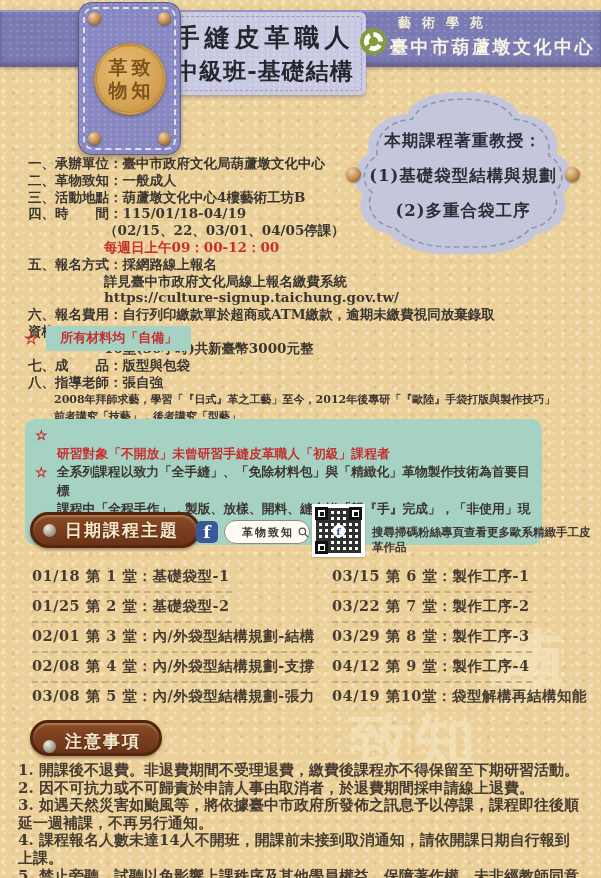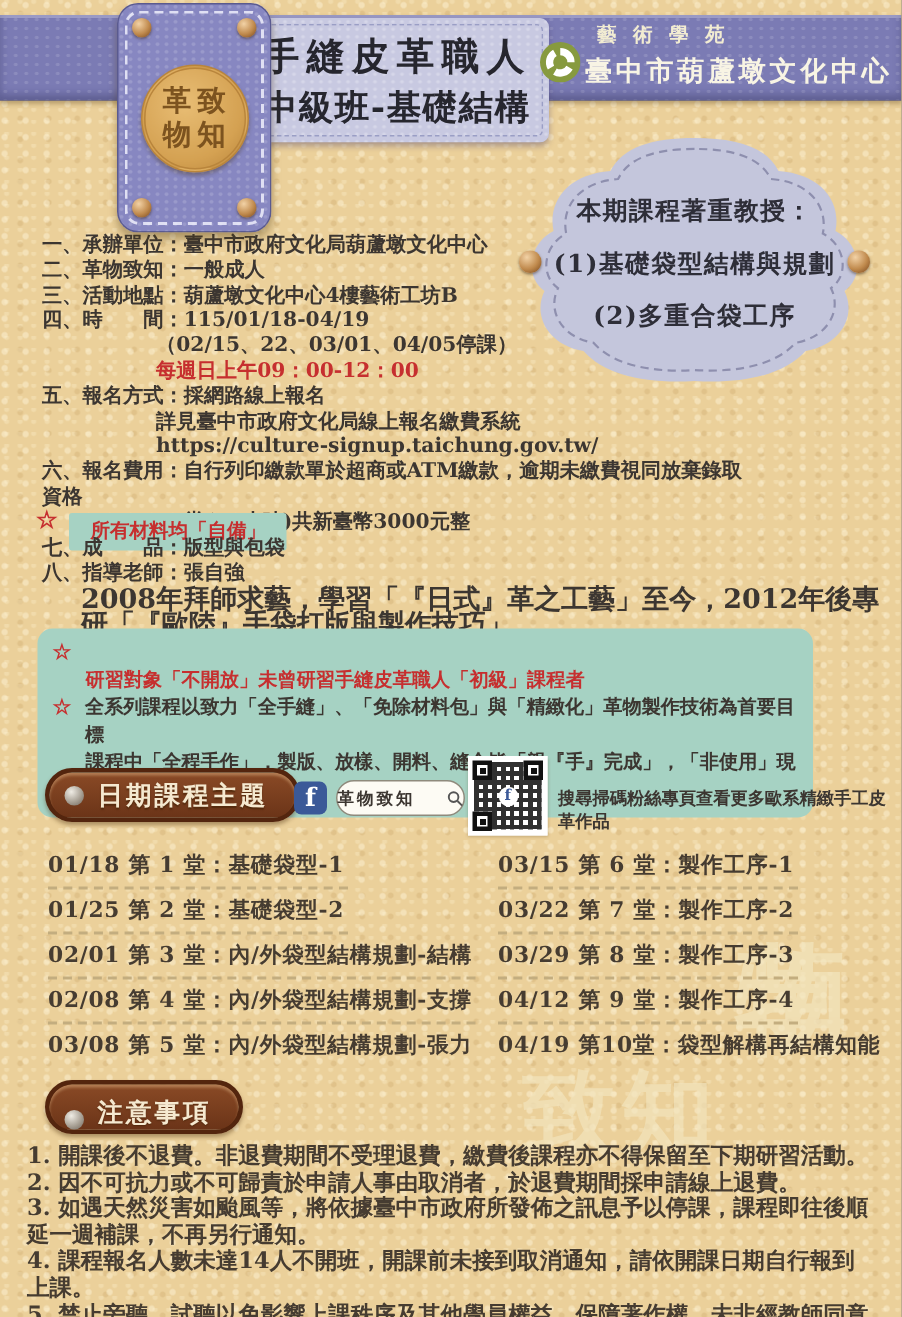--- a/index.html
+++ b/index.html
@@ -74,23 +74,23 @@
   }
   .badge .btext div{ font-size:16.5px; font-weight:bold; color:#2e2e38; letter-spacing:1px; }
   .badge .rv-l{ left:16px; top:81px; width:15px; height:15px; }
   .badge .rv-r{ right:16px; top:81px; width:15px; height:15px; }
   
   .info{ position:absolute; left:28px; top:155px; width:470px; font-size:13.5px; line-height:16.8px; font-weight:600; }
   .info .ind{ padding-left:76px; }
   .red{ color:#c62f2f; }
   .materials{ position:absolute; left:24px; top:326px; display:flex; align-items:center; }
   .star{ color:#c62f2f; font-size:16px; font-weight:bold; margin-right:8px; }
-  .teal-pill{ background:#a6d2c3; padding:3px 14px 4px; font-size:13px; font-weight:bold; border-radius:2px;margin-top:16px; }
+  .teal-pill{ background:#a6d2c3; padding:3px 14px 4px; font-size:13px; font-weight:bold; border-radius:2px; }
   .info2{ position:absolute; left:28px; top:357px; width:560px; font-size:13.5px; line-height:17px; font-weight:600; }
-  .info2 .bio{ padding-left:26px; font-size:18px; }
+  .info2 .bio{ padding-left:26px; font-size:11px; }
   
   .notice-box{
     position:absolute; left:25px; top:419px; width:517px; padding:7px 10px 8px; border-radius:10px;
     background:#a6d2c3; font-size:12.8px; line-height:18.5px; font-weight:600;
   }
   .nrow{ display:flex; }
   .nrow .star{ font-size:14px; margin-right:6px; width:16px; }
   .nsub{ padding-left:22px; }
   
   .fob{
@@ -106,21 +106,21 @@
   .fob .fob-label{ color:#f5e9d0; font-size:17px; font-weight:bold; letter-spacing:2px; text-shadow:0 1px 1px rgba(60,30,0,.6); }
   .fob-schedule{ left:30px; top:512px; }
   .fob-notes{ left:30px; top:720px;align-items:flex-end; }
   
   .fb-icon{
     position:absolute; left:196px; top:521px; width:22px; height:22px; border-radius:5px;
     background:#3b5998; color:#fff; font-size:17px; font-weight:bold; text-align:center; line-height:22px;
   }
   .search-pill{
     position:absolute; left:224px; top:520px; width:86px; height:24px; border-radius:12px;
-    background:#fdfbf4; border:1px solid #8f8a7c; display:flex; align-items:center; justify-content:space-between; gap:4px;
+    background:#fdfbf4; border:1px solid #8f8a7c; display:flex; align-items:center; justify-content:flex-end; gap:4px;
   }
   .search-pill .stxt{ font-size:11px; font-weight:bold; letter-spacing:2px; color:#3c3631; }
   .qr{ position:absolute; left:312px; top:504px; width:53px; height:53px; background:#fff; border:2px solid #fff; box-shadow:0 1px 2px rgba(80,60,20,.3); }
   .qr .px{
     position:absolute; inset:2px;
     background-image:
       repeating-linear-gradient(0deg, #1a1a1a 0 3px, transparent 3px 6px),
       repeating-linear-gradient(90deg, #1a1a1a 0 3px, transparent 3px 6px);
     opacity:.9;
   }

